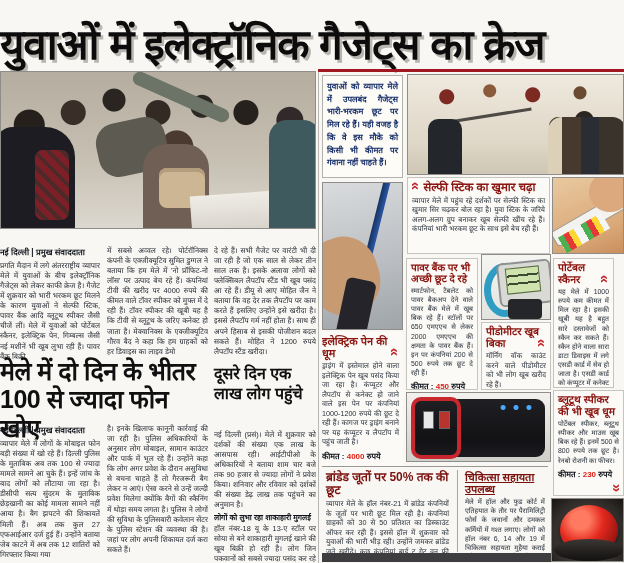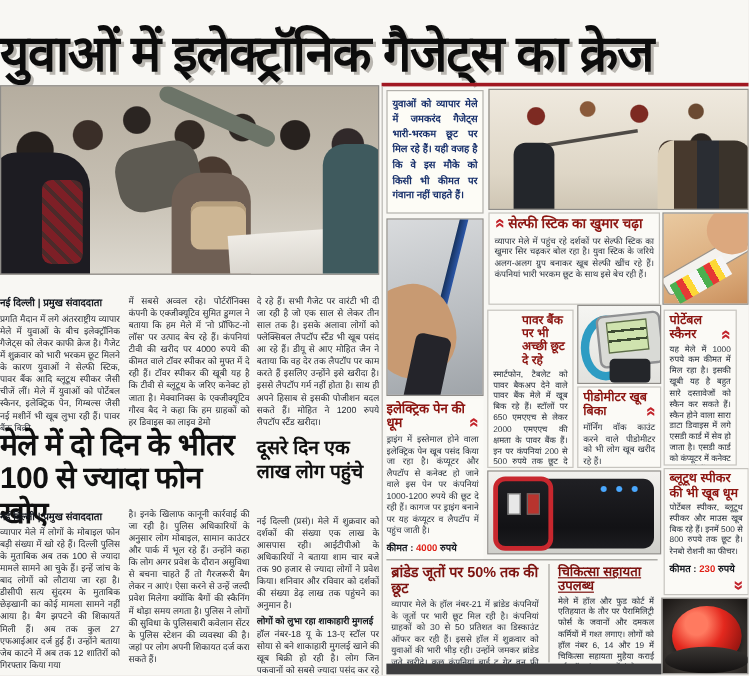--- a/index.html
+++ b/index.html
@@ -81,21 +81,21 @@
   <div class="h3-visitors">दूसरे दिन एक लाख लोग पहुंचे</div>
   <div class="col" style="left:214px;top:430px;width:102px;height:152px;">
     <span>नई दिल्ली (प्रसं)। मेले में शुक्रवार को दर्शकों की संख्या एक लाख के आसपास रही। आईटीपीओ के अधिकारियों ने बताया शाम चार बजे तक 90 हजार से ज्यादा लोगों ने प्रवेश किया। शनिवार और रविवार को दर्शकों की संख्या डेढ़ लाख तक पहुंचने का अनुमान है।</span>
     <div class="subhead-inline">लोगों को लुभा रहा शाकाहारी मुगलई</div>
     <span>हॉल नंबर-18 यू के 13-ए स्टॉल पर सोया से बने शाकाहारी मुगलई खाने की खूब बिक्री हो रही है। लोग जिन पकवानों को सबसे ज्यादा पसंद कर रहे हैं, उनमें सोया सीख कबाब, सोया शामी कबाब, सोया इंडो फिश और सोया बर्गर जैसी चीजें शामिल हैं।</span>
   </div>
 
   <div class="rule-red"></div>
   <div class="panel-vrule"></div>
 
-  <div class="quote">युवाओं को व्यापार मेले में जमकरंद गैजेट्स भारी-भरकम छूट पर मिल रहे हैं। यही वजह है कि वे इस मौके को किसी भी कीमत पर गंवाना नहीं चाहते हैं।</div>
+  <div class="quote">युवाओं को व्यापार मेले में उपलबंद गैजेट्स भारी-भरकम छूट पर मिल रहे हैं। यही वजह है कि वे इस मौके को किसी भी कीमत पर गंवाना नहीं चाहते हैं।</div>
 
   <div class="photo" style="left:407px;top:74px;width:217px;height:101px;
               background-color:#e6dfd2;
               background-image:
                 radial-gradient(circle at 18% 22%, #7d2a22 0 7px, transparent 8px),
                 radial-gradient(circle at 38% 16%, #8a5a3a 0 6px, transparent 7px),
                 radial-gradient(circle at 58% 20%, #7d2a22 0 7px, transparent 8px),
                 radial-gradient(circle at 80% 18%, #6b4a32 0 6px, transparent 7px),
                 radial-gradient(circle at 70% 52%, #3c2e26 0 9px, transparent 10px),
                 radial-gradient(circle at 82% 46%, #2c2622 0 9px, transparent 10px),
@@ -133,21 +133,21 @@
     </div>
     <p class="m-body">ड्राइंग में इस्तेमाल होने वाला इलेक्ट्रिक पेन खूब पसंद किया जा रहा है। कंप्यूटर और लैपटॉप से कनेक्ट हो जाने वाले इस पेन पर कंपनियां 1000-1200 रुपये की छूट दे रही हैं। कागज पर ड्राइंग बनाने पर यह कंप्यूटर व लैपटॉप में पहुंच जाती है।</p>
     <div class="price">
       <span>कीमत :</span>
       <span class="val">4000</span>
       <span>रुपये</span>
     </div>
   </div>
 
   <div class="module bordered" style="left:406px;top:258px;width:72px;height:132px;">
-    <div class="m-head" style="font-size:10px;margin-left:24px;">पावर बैंक पर भी अच्छी छूट दे रहे</div>
+    <div class="m-head" style="font-size:10px;">पावर बैंक पर भी अच्छी छूट दे रहे</div>
     <p class="m-body" style="font-size:6.9px;">स्मार्टफोन, टैबलेट को पावर बैकअप देने वाले पावर बैंक मेले में खूब बिक रहे हैं। स्टॉलों पर 650 एमएएच से लेकर 2000 एमएएच की क्षमता के पावर बैंक हैं। इन पर कंपनियां 200 से 500 रुपये तक छूट दे रही हैं।</p>
     <div class="price">
       <span>कीमत :</span>
       <span class="val">450</span>
       <span>रुपये</span>
     </div>
 
   </div>
 
   <div class="photo" style="left:481px;top:254px;width:70px;height:66px;background:linear-gradient(180deg,#f5f5f2,#e2e2de);">

